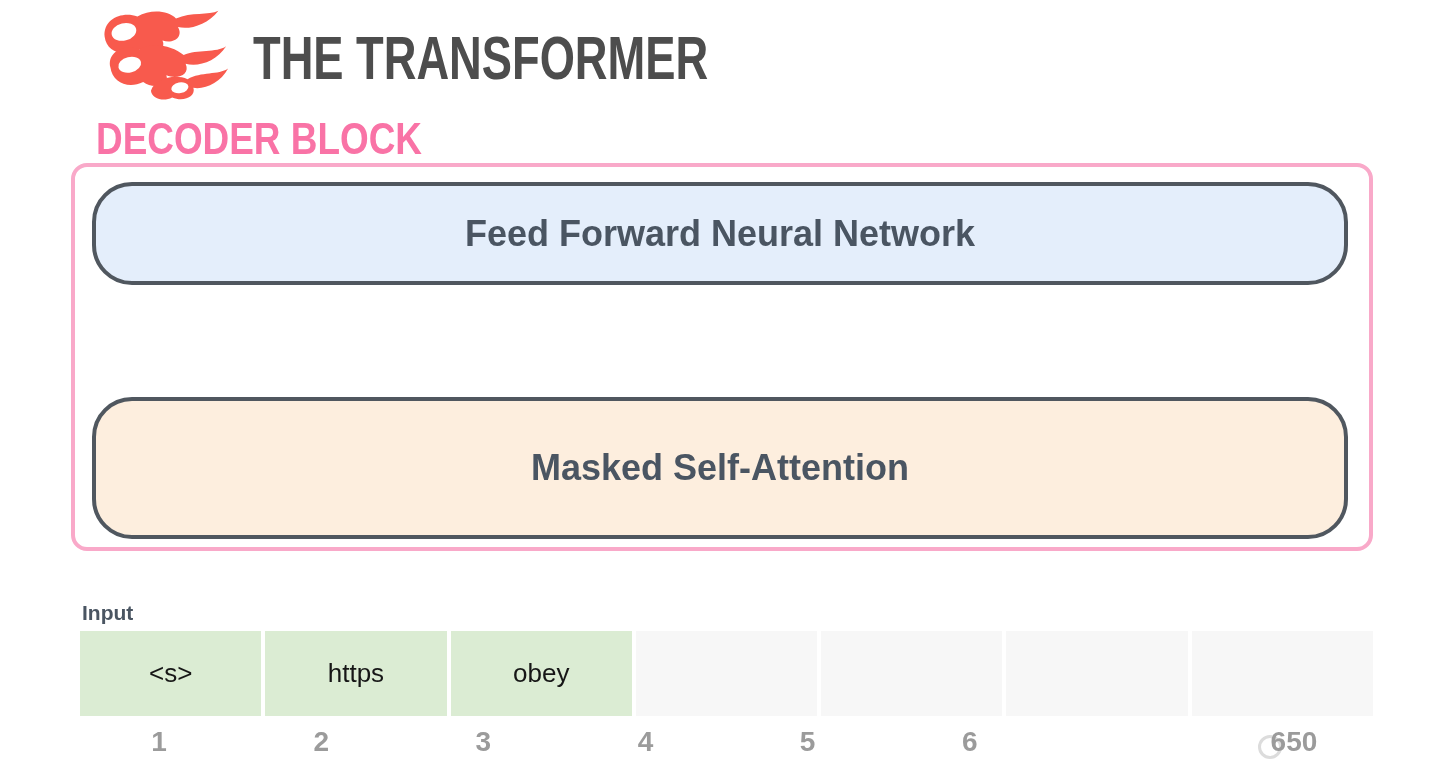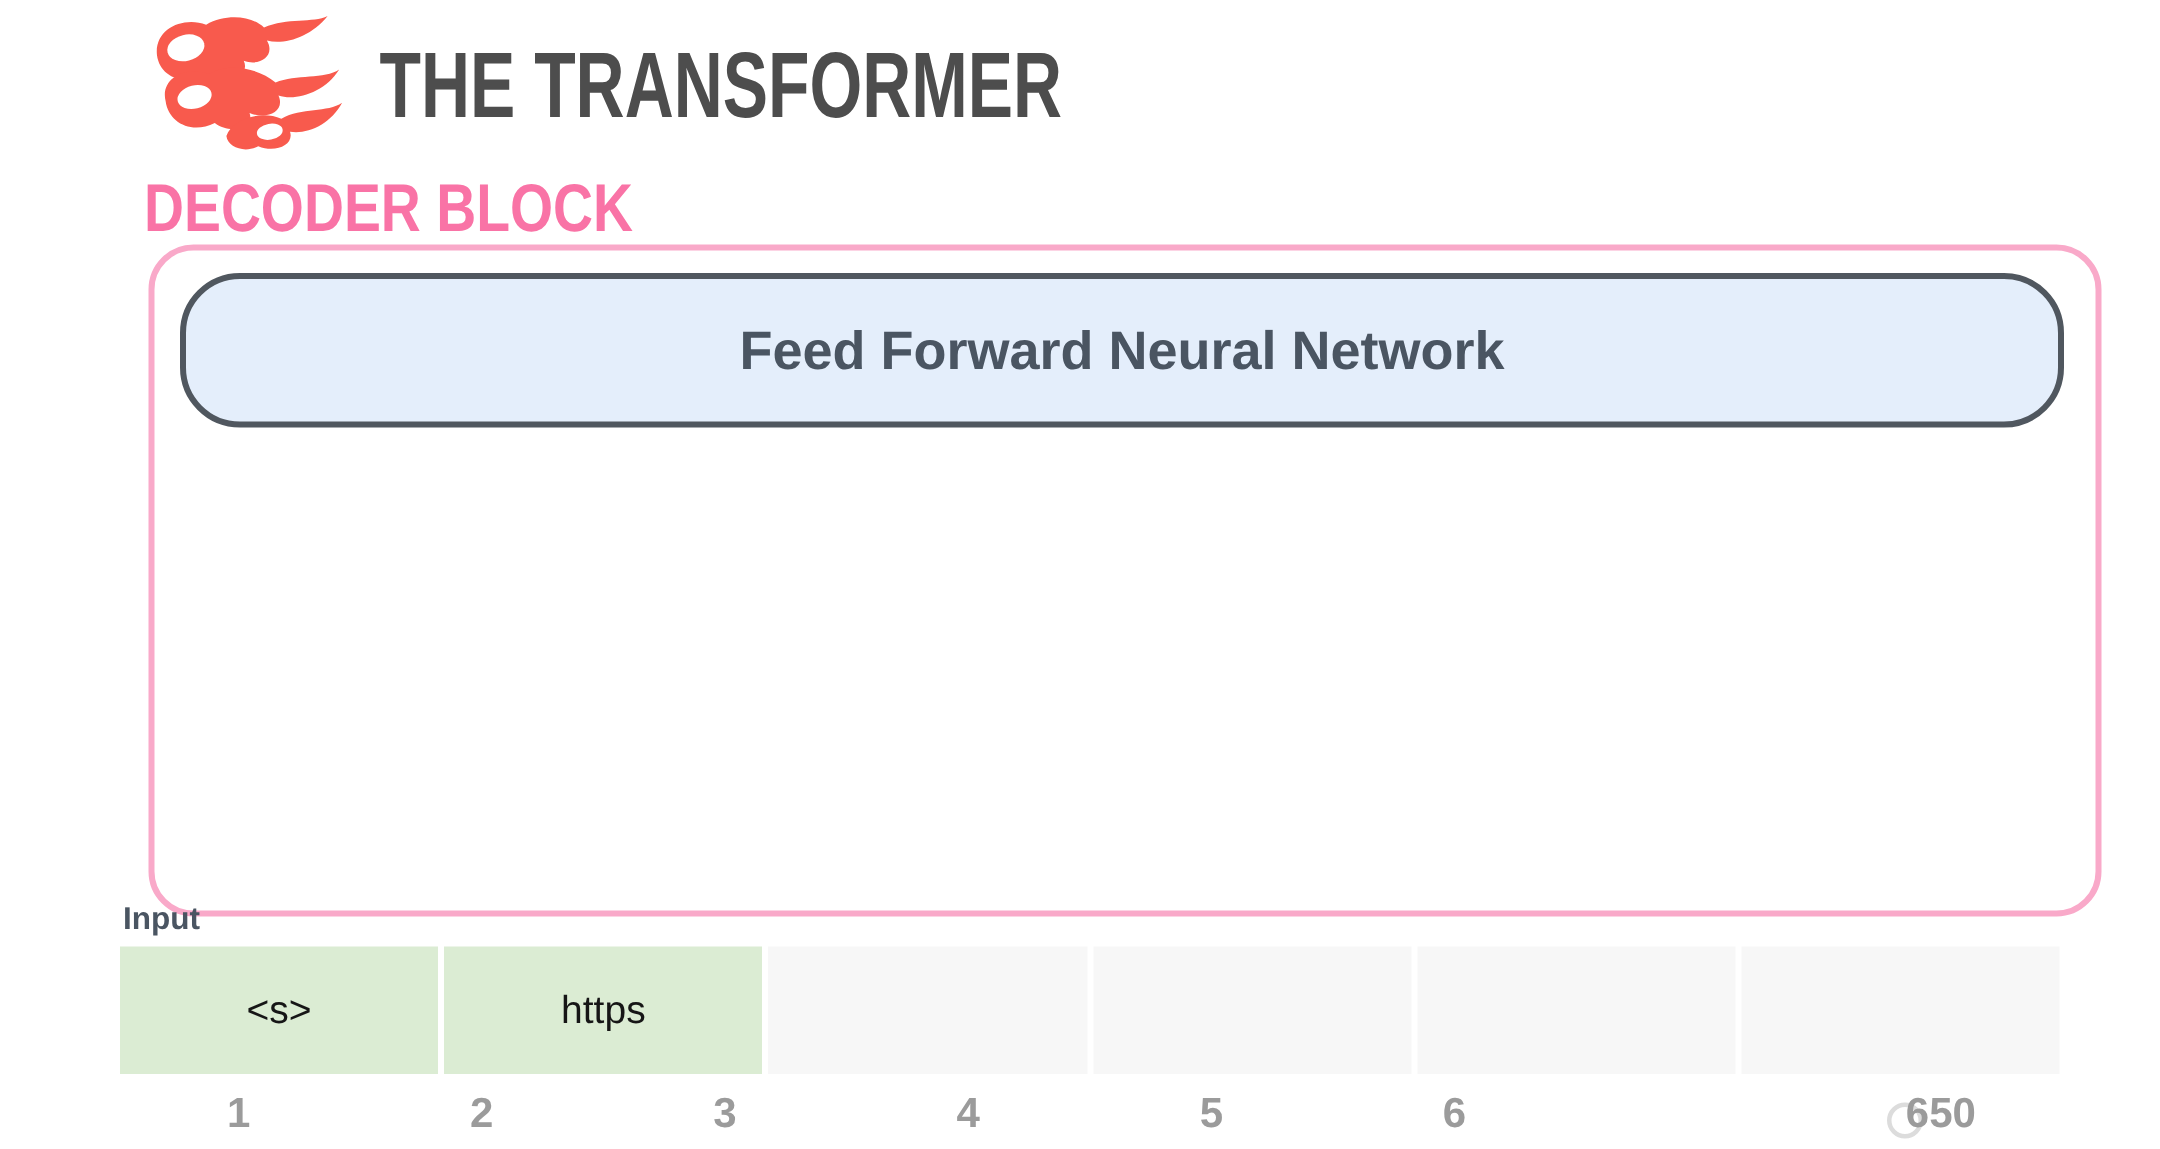--- a/index.html
+++ b/index.html
@@ -24,22 +24,22 @@
   .logo{position:absolute;left:95px;top:6px;width:135px;height:100px;}
 
   .title{position:absolute;left:253px;top:26px;font-size:62px;font-weight:700;
     line-height:64px;color:var(--title-gray);letter-spacing:0px;
     transform:scaleX(0.73);transform-origin:left center;white-space:nowrap;}
 
   .decoder-label{position:absolute;left:96px;top:116px;font-size:45px;font-weight:700;
     color:var(--pink-text);transform:scaleX(0.82);transform-origin:left center;
     white-space:nowrap;line-height:46px;}
 
-  .decoder-container{position:absolute;left:71px;top:163px;width:1302px;height:448px;
-    border:4px solid var(--pink-border);border-radius:30px;background:#fff;margin-left:28px;}
+  .decoder-container{position:absolute;left:71px;top:163px;width:1302px;height:388px;
+    border:4px solid var(--pink-border);border-radius:16px;background:#fff;}
 
   .layer-box{position:absolute;left:17px;width:1256px;
     border:4px solid var(--box-border);border-radius:40px;
     display:flex;align-items:center;justify-content:center;
     font-size:36px;font-weight:700;color:var(--dark-slate);}
   .layer-ffnn{top:15px;height:103px;background:var(--layer-blue);}
   .layer-encdec{top:137px;height:76px;background:var(--layer-peach);}
   .layer-masked{top:230px;height:142px;background:var(--layer-peach);}
 
   .input-label{position:absolute;left:82px;top:601px;font-size:21px;font-weight:700;
@@ -87,27 +87,31 @@
   </div>
 
   <div class="title">THE TRANSFORMER</div>
 
   <div class="decoder-label">DECODER BLOCK</div>
 
   <div class="decoder-container">
     <div class="layer-box layer-ffnn">
       <span>Feed Forward Neural Network</span>
     </div>
+    <div class="layer-box layer-masked">
+      <span>Masked Self-Attention</span>
+    </div>
   </div>
 
   <div class="input-label">Input</div>
 
   <div class="token-row">
     <div class="token-cell filled">&lt;s&gt;</div>
     <div class="token-cell filled">https</div>
+    <div class="token-cell filled">obey</div>
     <div class="token-cell"></div>
     <div class="token-cell"></div>
     <div class="token-cell"></div>
     <div class="token-cell"></div>
   </div>
 
   <div class="position-row">
     <div class="position-label">1</div>
     <div class="position-label">2</div>
     <div class="position-label">3</div>

